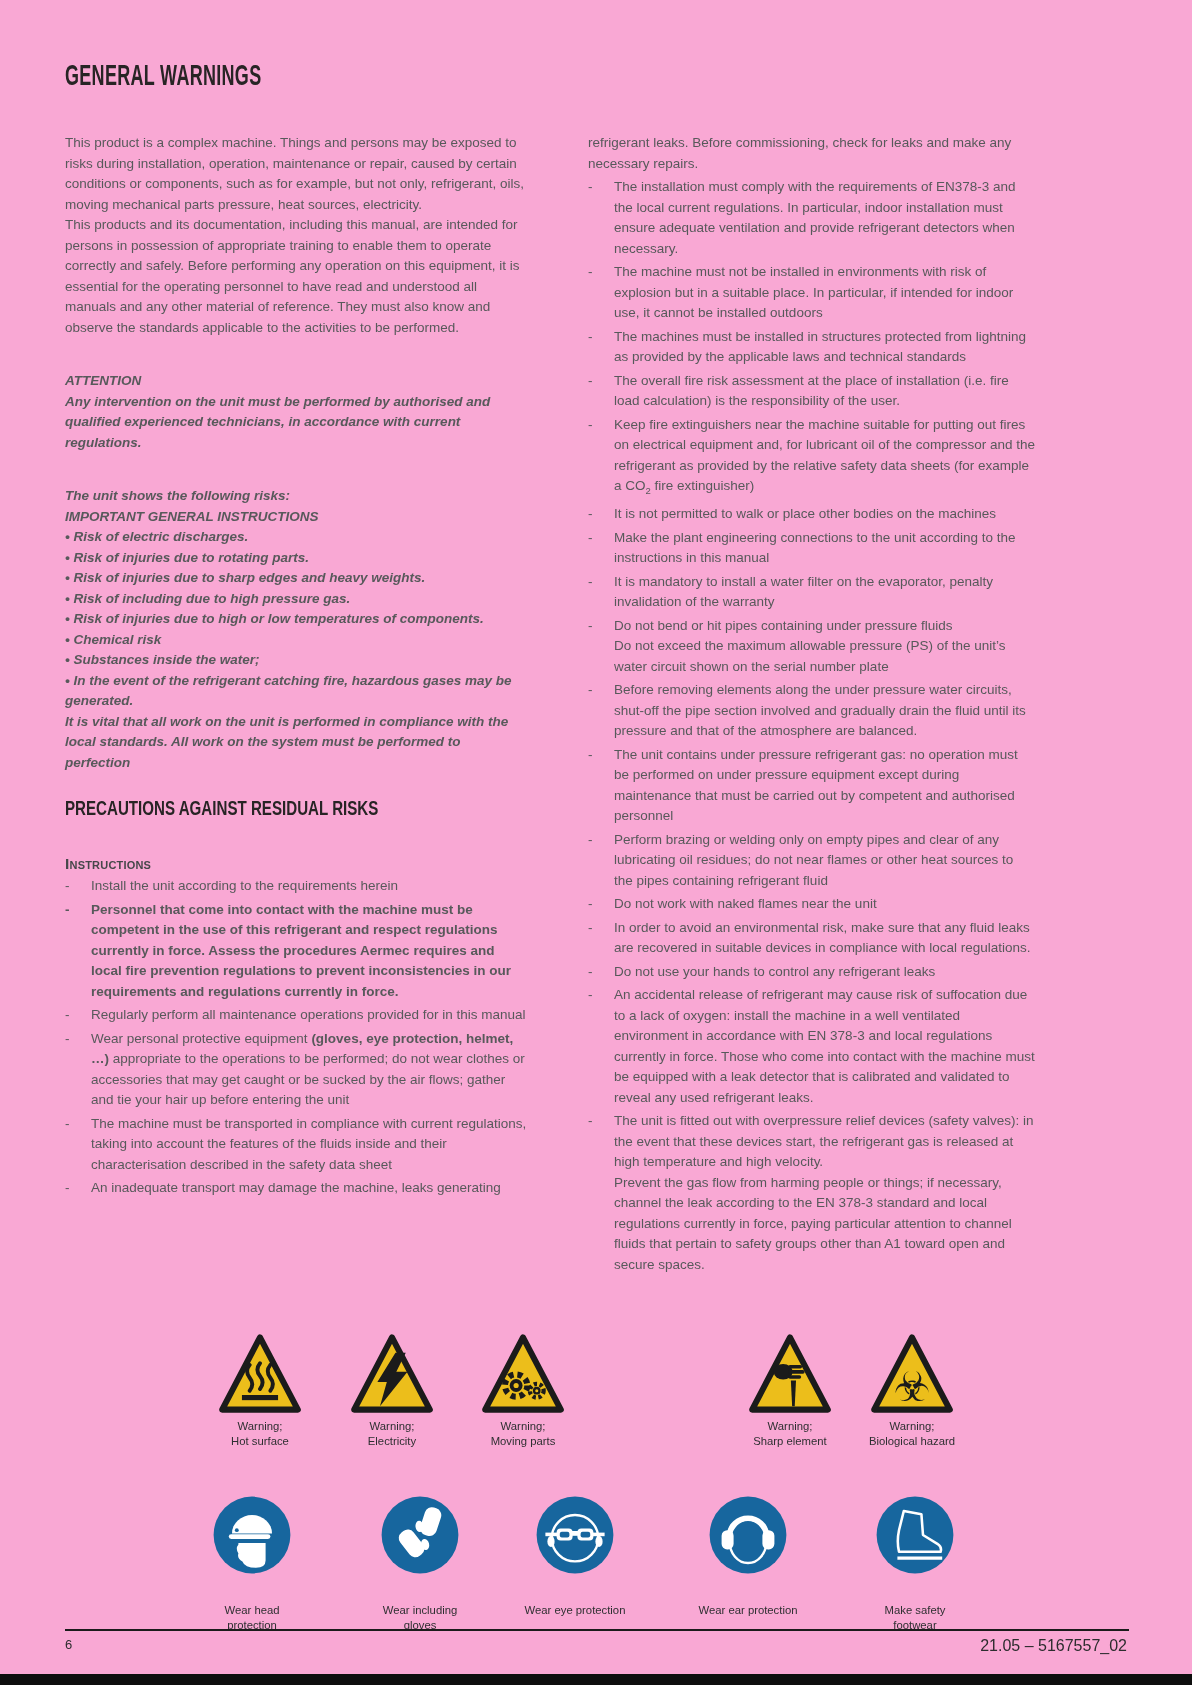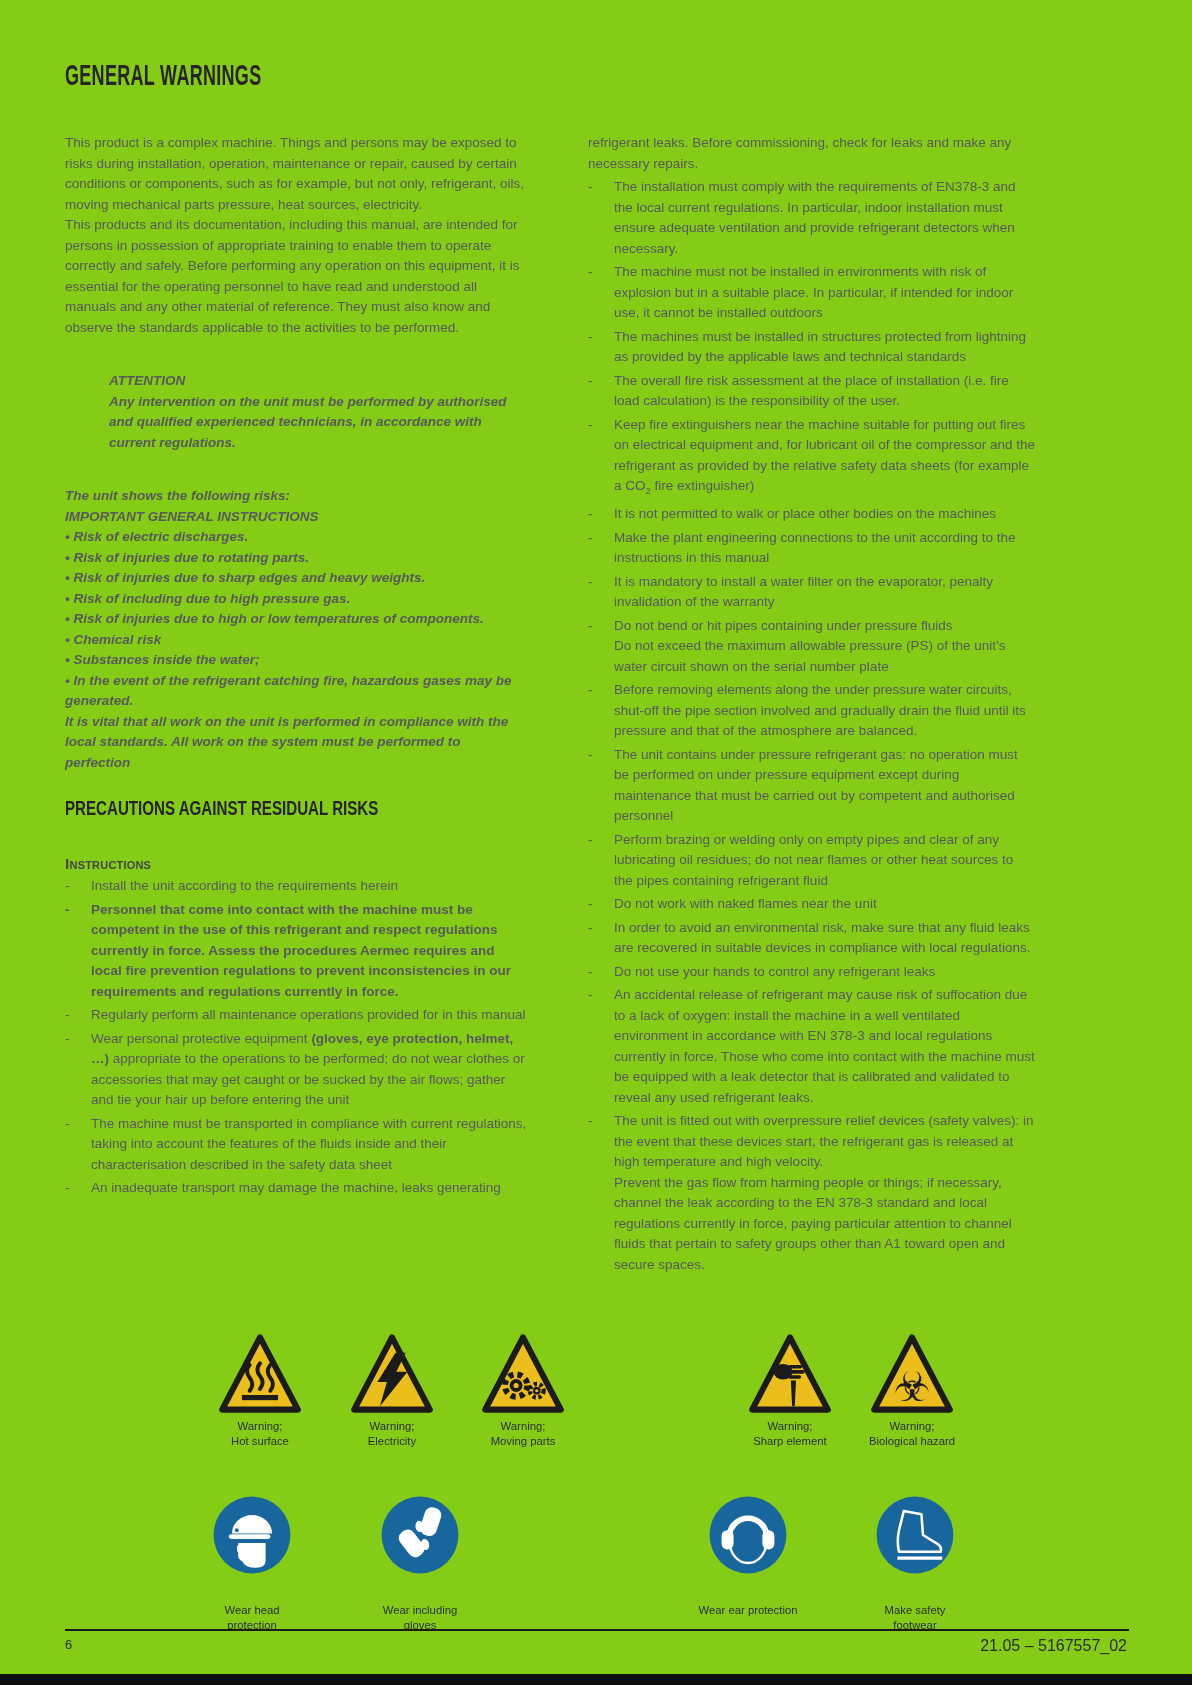--- a/index.html
+++ b/index.html
@@ -1,26 +1,26 @@
 <!DOCTYPE html>
 <html><head>
 <meta charset="utf-8">
 <style>
   html,body{margin:0;padding:0;background:#fff;}
-  .page{position:relative;width:1192px;height:1685px;background:#84cc16;overflow:hidden;
+  .page{position:relative;width:1192px;height:1685px;background:#f9a8d4;overflow:hidden;
         font-family:"Liberation Sans",sans-serif;color:#58595B;}
   .title{position:absolute;left:65px;top:56px;margin:0;white-space:nowrap;}
   .cond{display:inline-block;transform:scaleX(.60);transform-origin:0 50%;
         font-size:30px;font-weight:700;color:#282425;letter-spacing:.5px;}
   .col{position:absolute;top:133px;font-size:13.5px;line-height:20.5px;}
   .col-left{left:65px;width:463px;}
   .col-right{left:588px;width:447px;}
   .col p{margin:0;}
   .bi{font-style:italic;font-weight:700;}
-  .att{margin-top:33px;margin-left:44px;}
+  .att{margin-top:33px;}
   .risks{margin-top:33px;}
   .vital{margin-top:34px;}
   .heading2{margin:25px 0 0 0;white-space:nowrap;}
   .cond2{display:inline-block;transform:scaleX(.72);transform-origin:0 50%;
          font-size:21px;font-weight:700;font-style:normal;color:#282425;}
   .instr{margin:35px 0 0 0;font-variant:small-caps;font-weight:700;font-size:15.5px;
          color:#46474A;letter-spacing:.2px;}
   .list{margin-top:1px;}
   .li{display:flex;margin-top:3px;}
   .li .mk{flex:0 0 26px;}
@@ -279,20 +279,39 @@
           <ellipse cx="53" cy="72" rx="5" ry="7" transform="rotate(25 53 72)"></ellipse>
         </g>
       </g>
     </svg>
     <div class="slabel slabel-m">
       <div>Wear including</div>
       <div>gloves</div>
     </div>
   </div>
 
+  <div class="sign" style="left:500px;top:1495px">
+    <svg width="80" height="80" viewBox="0 0 100 100">
+      <circle cx="50" cy="50" r="48" fill="#17669E"></circle>
+      <circle cx="50" cy="54" r="29" fill="none" stroke="#fff" stroke-width="3"></circle>
+      <ellipse cx="20" cy="58" rx="4.5" ry="7" fill="#fff"></ellipse>
+      <ellipse cx="80" cy="58" rx="4.5" ry="7" fill="#fff"></ellipse>
+      <rect x="13" y="47" width="18" height="4.5" fill="#fff"></rect>
+      <rect x="69" y="47" width="18" height="4.5" fill="#fff"></rect>
+      <rect x="27" y="42" width="20" height="15" rx="5" fill="#fff"></rect>
+      <rect x="53" y="42" width="20" height="15" rx="5" fill="#fff"></rect>
+      <rect x="45" y="45" width="10" height="6" fill="#fff"></rect>
+      <rect x="31" y="46" width="12" height="7" rx="2.5" fill="#17669E"></rect>
+      <rect x="57" y="46" width="12" height="7" rx="2.5" fill="#17669E"></rect>
+    </svg>
+    <div class="slabel slabel-m">
+      <div>Wear eye protection</div>
+      <div></div>
+    </div>
+  </div>
 
   <div class="sign" style="left:673px;top:1495px">
     <svg width="80" height="80" viewBox="0 0 100 100">
       <circle cx="50" cy="50" r="48" fill="#17669E"></circle>
       <ellipse cx="50" cy="58" rx="23" ry="27" fill="none" stroke="#fff" stroke-width="3"></ellipse>
       <path d="M27 50 a23 21 0 0 1 46 0" fill="none" stroke="#fff" stroke-width="6.5"></path>
       <rect x="17" y="44" width="15" height="24" rx="7" fill="#fff"></rect>
       <rect x="68" y="44" width="15" height="24" rx="7" fill="#fff"></rect>
     </svg>
     <div class="slabel slabel-m">

